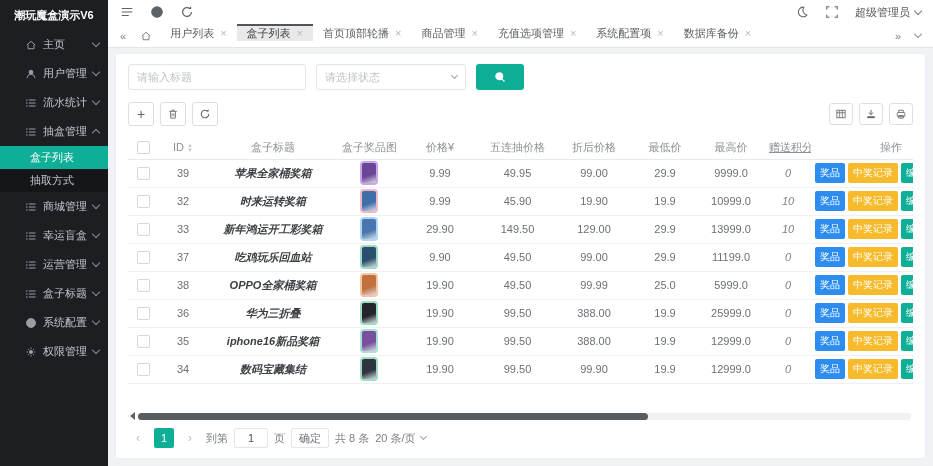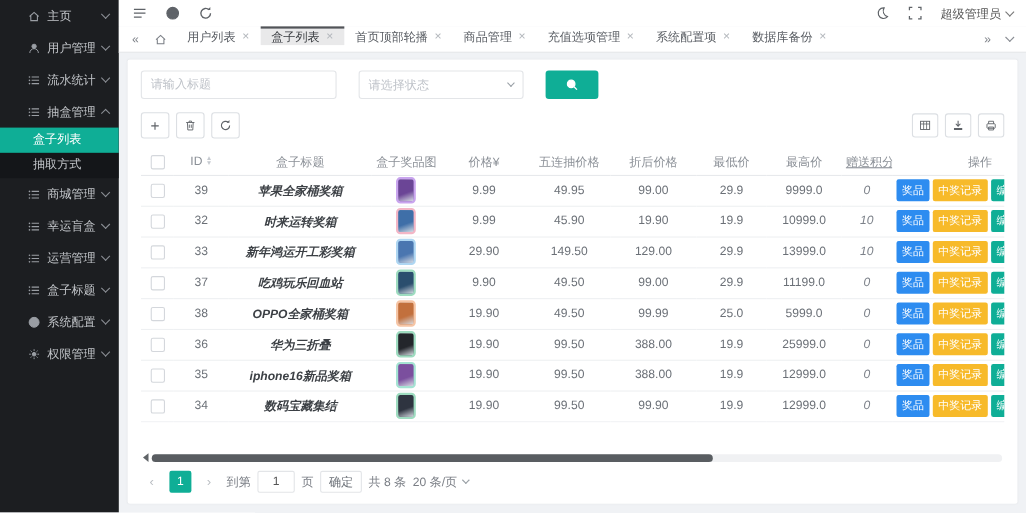--- a/index.html
+++ b/index.html
@@ -29,21 +29,21 @@
   .tabbar { height:24px; background:#fff; border-bottom:1px solid #e3e5e8; display:flex; align-items:stretch; padding:0 6px; gap:2px; }
   .tab-ctrl { display:flex; align-items:center; padding:0 6px; color:#7a7e85; cursor:pointer; font-size:11px; }
   .tab { display:flex; align-items:center; gap:6px; padding:0 10px; font-size:11px; color:#595d63; cursor:pointer; border-top:2px solid transparent; white-space:nowrap; }
   .tab .x { color:#b4b8bd; font-size:11px; line-height:1; }
   .tab.active { background:#e9e9ea; border-top:2px solid #515458; color:#3a3d41; }
   .tab-spacer { flex:1; }
 
   .content { flex:1; padding:6px 8px 8px; min-height:0; }
   .card { background:#fff; border-radius:2px; height:100%; padding:10px 12px 6px; display:flex; flex-direction:column; box-shadow:0 0 2px rgba(0,0,0,.05); }
 
-  .search-row { display:flex; align-items:center; gap:20px; }
+  .search-row { display:flex; align-items:center; gap:10px; }
   .inp { width:178px; height:26px; border:1px solid #e3e5e8; border-radius:3px; padding:0 8px; font-size:11px; color:#555; background:#fff; }
   .inp::placeholder { color:#bfc3c9; }
   .sel { width:150px; height:26px; border:1px solid #e3e5e8; border-radius:3px; padding:0 8px; font-size:11px; color:#bfc3c9; display:flex; align-items:center; cursor:pointer;font-family:Liberation Mono, monospace; }
   .sel .caret { margin-left:auto; width:5px; height:5px; border-right:1px solid #9aa0a6; border-bottom:1px solid #9aa0a6; transform:rotate(45deg); margin-top:-3px; }
   .btn-search { width:48px; height:26px; border:none; border-radius:3px; background:var(--accent); color:#fff; display:flex; align-items:center; justify-content:center; cursor:pointer; }
   .btn-search svg { width:12px; height:12px; }
 
   .toolbar { margin-top:12px; display:flex; align-items:center; }
   .tbtn { width:26px; height:24px; border:1px solid #dcdfe3; border-radius:3px; background:#fff; color:#5f6368; display:inline-flex; align-items:center; justify-content:center; margin-right:6px; cursor:pointer; font-size:14px; line-height:1; }
   .tbtn svg { width:12px; height:12px; }
@@ -76,20 +76,21 @@
   .pg-confirm { height:20px; padding:0 7px; border:1px solid #e3e5e8; border-radius:2px; background:#fff; color:#6b7077; font-size:11px; cursor:pointer; }
   .pg-size { display:flex; align-items:center; gap:5px; cursor:pointer; }
   .pg-size .caret { width:5px; height:5px; border-right:1px solid #9aa0a6; border-bottom:1px solid #9aa0a6; transform:rotate(45deg); margin-top:-3px; }
 </style>
 </head>
 <body>
 
 <div class="app">
 
   <aside class="sidebar">
+    <div class="logo">潮玩魔盒演示V6</div>
     <nav id="sidebar-menu">
         <div class="menu-item">
           <span class="micon">
             <svg viewBox="0 0 16 16">
               <path d="M2.5 8 8 3l5.5 5M4 7.5V13h8V7.5" stroke="currentColor" fill="none" stroke-width="1.3"></path>
             </svg>
           </span>
           <span>主页</span>
           <span class="chev"></span>
         </div>

